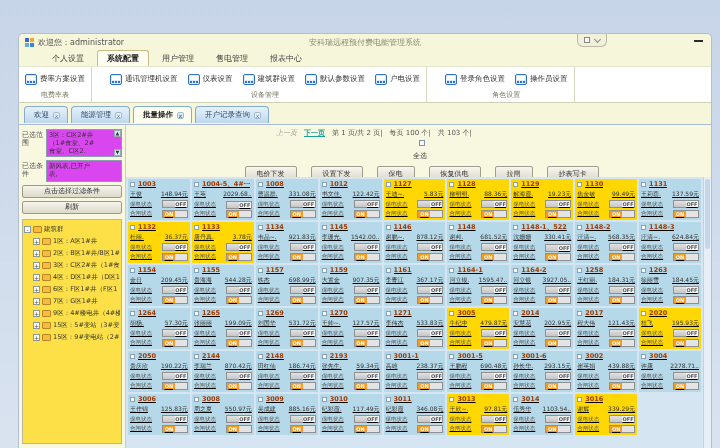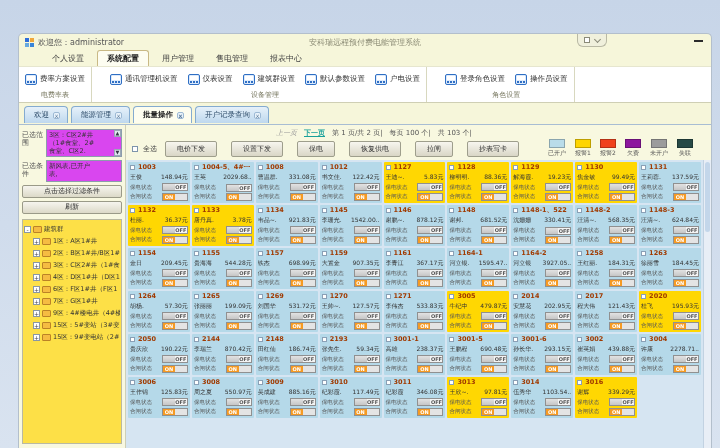--- a/index.html
+++ b/index.html
@@ -68,32 +68,32 @@
   .tnode { display:flex; align-items:center; gap:2px; height:12px; font-size:6.5px; color:#333; white-space:nowrap; overflow:hidden; }
   .tnode .tg { width:7px; height:7px; flex:none; border:1px solid #8a97a5; background:#fff; font-size:6px; line-height:5px; text-align:center; color:#445; }
   .tnode .fold { width:9px; height:7px; flex:none; background:#f5bc42; border:1px solid #bb8226; border-radius:1px; }
   .tnode.child { padding-left:9px; }
 
   
   .main { flex:1; display:flex; flex-direction:column; overflow:hidden; }
   .pagerow { height:15px; display:flex; align-items:center; gap:7px; font-size:7px; color:#555; padding-left:150px; }
   .pg-prev { color:#999;font-style:italic; }
   .pg-next { color:#18a09a; text-decoration:underline; font-weight:bold; }
-  .toolrow { height:17px; display:flex; align-items:center; gap:5px; padding-left:6px; }
+  .toolrow { height:17px; display:flex; align-items:center; gap:5px; padding-left:6px;flex-direction:column; }
   .chk { width:6px; height:6px; background:#fff; border:1px solid #7d94ab; flex:none; }
   .selall { font-size:7px; color:#444; margin-right:3px; }
   .tbtn { font-size:7px; color:#333; background:linear-gradient(#f7f6ef,#d9d6c6); border:1px solid #9e9e8c;
           border-radius:2px; padding:2px 11px; }
   .legend { margin-left:auto; margin-right:18px; display:flex; gap:9px; }
   .litem { display:flex; flex-direction:column; align-items:center; gap:1px; }
   .lchip { width:16px; height:9px; border:1px solid rgba(0,0,0,.25); }
   .litem span { font-size:6px; color:#555; }
 
   
-  .gridwrap { flex:1; background:#d6e5f2; margin-top:3px; position:relative; padding-right:8px; }
+  .gridwrap { flex:1; background:#d6e5f2; margin-top:20px; position:relative; padding-right:8px;text-decoration:underline; }
   .grid { display:grid; grid-template-columns:repeat(9,1fr); gap:2px; padding:2px; align-content:start; }
   .card { height:41px; padding:1px 2px 2px; display:flex; flex-direction:column; justify-content:space-between; border-radius:1px; }
   .card.blue { background:#b5d9e9; }
   .card.yellow { background:#ffd702; }
   .c-hdr { display:flex; align-items:center; gap:3px; }
   .c-cb { width:5px; height:5px; background:#fff; border:1px solid #8aa0b6; flex:none; }
   .c-num { font-size:6.5px; font-weight:bold; color:#a03a00; white-space:nowrap; overflow:hidden; }
   .c-nb { display:flex; justify-content:space-between; font-size:6px; color:#333; gap:2px; }
   .c-nb .nm { overflow:hidden; white-space:nowrap; max-width:28px; }
   .c-nb .bal { white-space:nowrap; }

